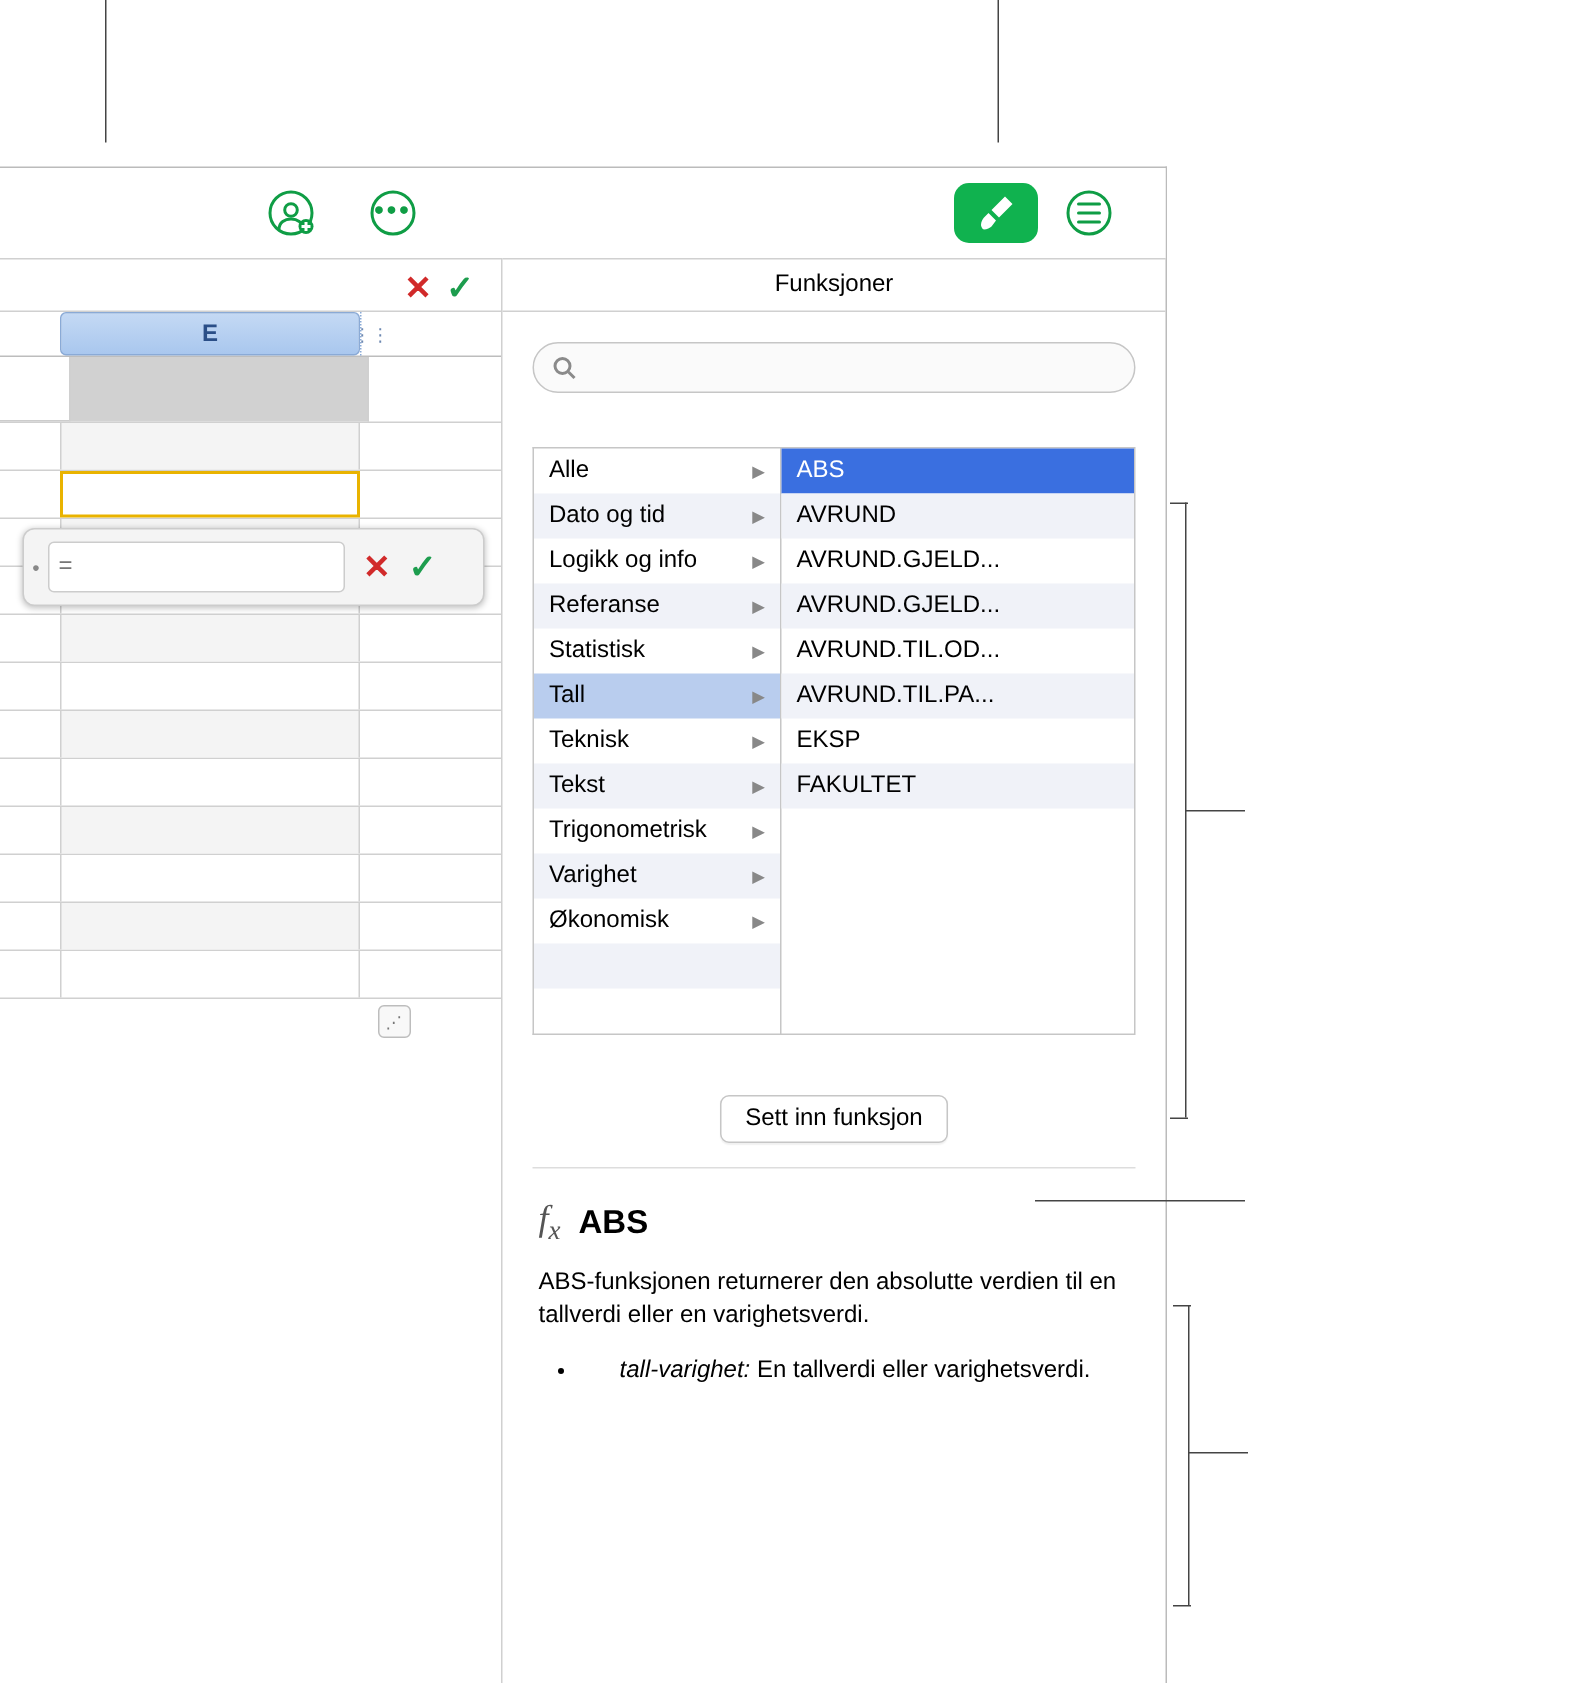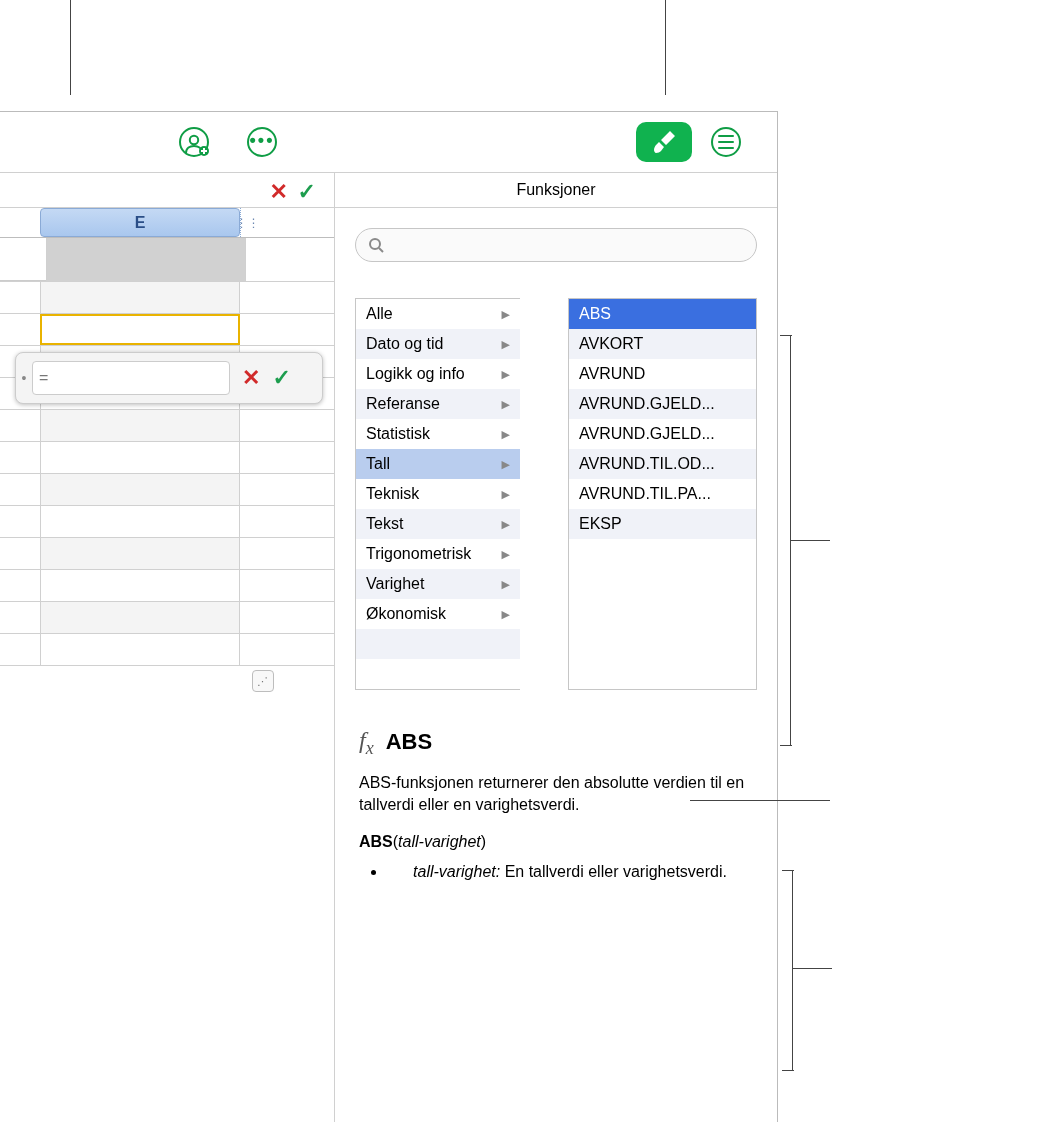--- a/index.html
+++ b/index.html
@@ -158,21 +158,21 @@
   background:#fafafa;
   display:flex; align-items:center; padding:0 12px;
 }
 .funcs-search svg{ color:#8a8a8a; }
 .funcs-search input{
   border:none; outline:none; background:transparent; flex:1;
   margin-left:8px; font-size:15px;
 }
 
 .func-lists{
-  display:flex; padding:16px 20px;gap:48px;
+  display:flex; padding:16px 20px;
 }
 .cat-list, .fn-list{
   border:1px solid #c6c6c6;
 }
 .cat-list{ width:165px; border-right:none; }
 .fn-list{ flex:1; }
 .li{
   height:30px; padding:0 10px;
   display:flex; align-items:center; justify-content:space-between;
   font-size:16px;
@@ -392,53 +392,53 @@
               <span class="caret">▶</span>
             </div>
             <div class="li"></div>
             <div class="li"></div>
           </div>
         <div class="fn-list" id="fn-list">
             <div class="li sel">
               <span>ABS</span>
             </div>
             <div class="li">
-              <span>AVKORT</span>
-            </div>
-            <div class="li">
               <span>AVRUND</span>
             </div>
             <div class="li">
               <span>AVRUND.GJELD...</span>
             </div>
             <div class="li">
               <span>AVRUND.GJELD...</span>
             </div>
             <div class="li">
               <span>AVRUND.TIL.OD...</span>
             </div>
             <div class="li">
               <span>AVRUND.TIL.PA...</span>
             </div>
             <div class="li">
               <span>EKSP</span>
             </div>
-          </div>
-      </div>
-
+            <div class="li">
+              <span>FAKULTET</span>
+            </div>
+          </div>
+      </div>
+
+      <div class="insert-row">
+        <button class="insert-btn">Sett inn funksjon</button>
+      </div>
 
       <div class="help-block">
         <div class="help-head">
           <span class="fx">f<sub>x</sub></span>
           <span class="name">ABS</span>
         </div>
         <div class="help-desc">ABS-funksjonen returnerer den absolutte verdien til en tallverdi eller en varighetsverdi.</div>
-        <div class="help-sig">
-          <span class="fnname">ABS</span>(<span class="argname">tall-varighet</span>)
-        </div>
         <ul class="help-args" id="help-args">
             <li><span class="argname">tall-varighet: </span><span>En tallverdi eller varighetsverdi.</span></li>
           </ul>
       </div>
 
     </div>
 
   </div>
 </div>
 

